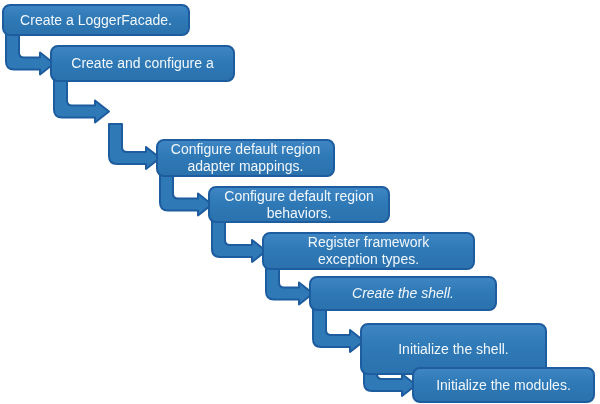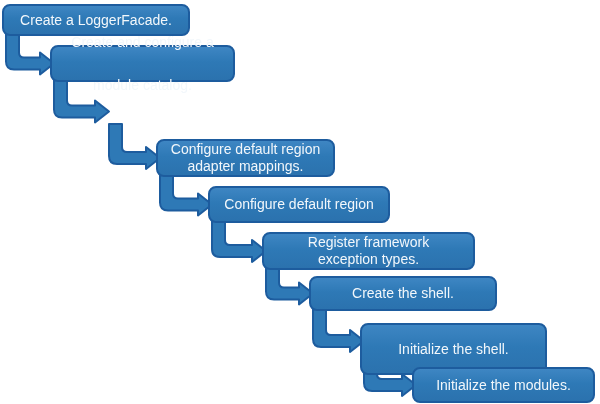--- a/index.html
+++ b/index.html
@@ -49,34 +49,34 @@
       <path class="conn" d="M 266 264 L 279 264 L 279 282.5 Q 279 287.5 284 287.5 L 299 287.5 L 299 282.5 L 313 293.5 L 299 304.5 L 299 299.5 L 274 299.5 Q 266 299.5 266 291.5 Z"></path>
       <path class="conn" d="M 313 305 L 326 305 L 326 330 Q 326 335 331 335 L 350 335 L 350 330 L 364 341 L 350 352 L 350 347 L 321 347 Q 313 347 313 339 Z"></path>
       <path class="conn" d="M 364 353 L 377 353 L 377 374 Q 377 379 382 379 L 402 379 L 402 374 L 416 385 L 402 396 L 402 391 L 372 391 Q 364 391 364 383 Z"></path>
     </svg>
   <div id="boxes">
       <div class="step-box" style="left: 2px; top: 4px; width: 188px; height: 32px;">
         <div class="step-line">Create a LoggerFacade.</div>
       </div>
       <div class="step-box" style="left: 50px; top: 45px; width: 185px; height: 37px; gap: 26px;">
         <div class="step-line">Create and configure a</div>
-        <div class="step-line">module catalog.</div>
       </div>
       <div class="step-box" style="left: 156px; top: 139px; width: 179px; height: 38px;">
         <div class="step-line">Configure default region</div>
         <div class="step-line">adapter mappings.</div>
       </div>
       <div class="step-box" style="left: 208px; top: 186px; width: 182px; height: 37px;">
         <div class="step-line">Configure default region</div>
+        <div class="step-line">behaviors.</div>
       </div>
       <div class="step-box" style="left: 262px; top: 232px; width: 213px; height: 38px;">
         <div class="step-line">Register framework</div>
         <div class="step-line">exception types.</div>
       </div>
-      <div class="step-box" style="left: 309px; top: 276px; width: 188px; height: 35px;">
+      <div class="step-box" style="left: 309px; top: 276px; width: 188px; height: 35px; font-style: italic;">
         <div class="step-line">Create the shell.</div>
       </div>
       <div class="step-box" style="left: 360px; top: 323px; width: 187px; height: 52px;">
         <div class="step-line">Initialize the shell.</div>
       </div>
       <div class="step-box" style="left: 412px; top: 367px; width: 183px; height: 36px;">
         <div class="step-line">Initialize the modules.</div>
       </div>
     </div>
 </div>

